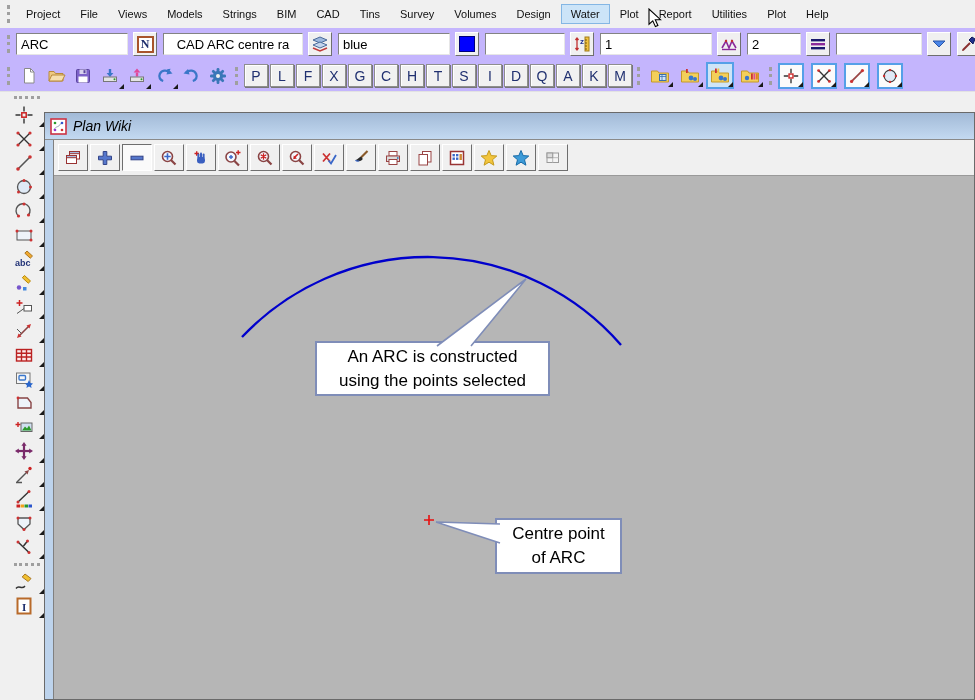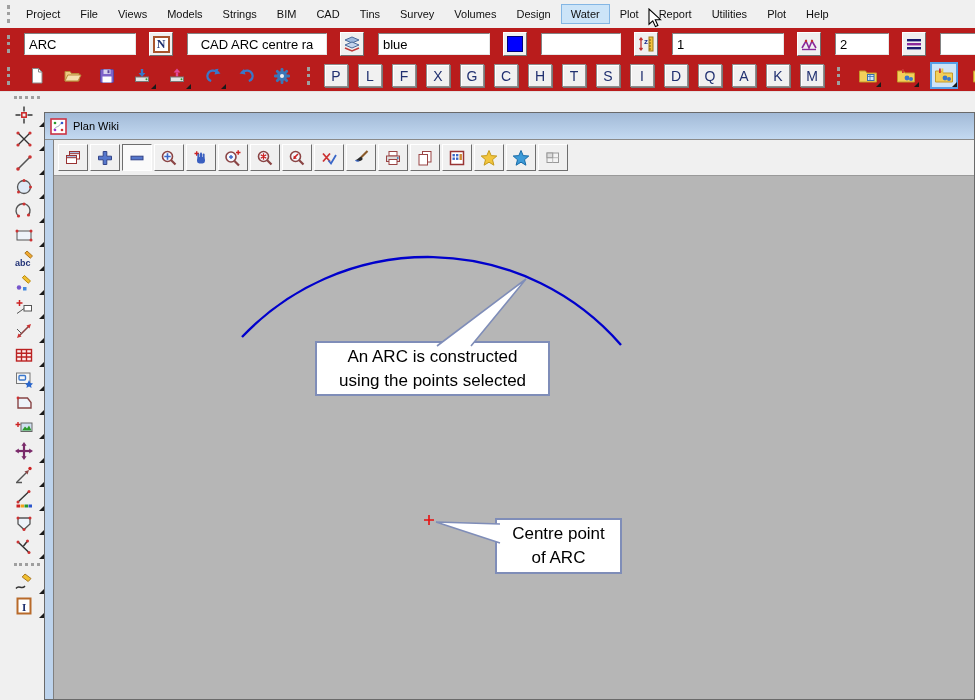--- a/index.html
+++ b/index.html
@@ -10,21 +10,21 @@
     -webkit-font-smoothing:antialiased;
   }
   
   .grip-v { width:3px; height:18px; border-left:3px dotted #9f9f9f; margin:0 6px 0 3px; flex:none; }
   .grip-h { width:26px; border-top:3px dotted #9f9f9f; margin:4px 0 4px 6px; flex:none; }
   
   .menubar { height:28px; display:flex; align-items:center; padding-left:4px; background:#f0f0f0; }
   .menu-item { padding:3px 9px; font-size:11px; color:#101010; white-space:nowrap; border:1px solid transparent; }
   .menu-item.active { background:#cce4f8; border:1px solid #84b6e4; }
   
-  .trow { height:32px; display:flex; align-items:center; padding-left:4px; background:#b91c1c;gap:8px; }
+  .trow { height:32px; display:flex; align-items:center; padding-left:4px; background:#c4b5fd; }
   .tfield { height:22px; border:1px solid #838383; border-bottom-color:#e6e6e6; border-right-color:#e6e6e6;
     background:#fff; font-family:"Liberation Sans",sans-serif; font-size:13px; padding:0 4px; margin-right:5px; outline:none; color:#000; flex:none; }
   .tbtn { width:24px; height:24px; background:#f0f0f0; border:1px solid; border-color:#ffffff #6f6f6f #6f6f6f #ffffff;
     display:flex; align-items:center; justify-content:center; margin-right:6px; padding:0; position:relative; flex:none; }
   .swatch { width:16px; height:16px; background:#0000ff; border:1px solid #00007a; }
   .nbox { width:17px; height:17px; border:2px solid #a8542c; color:#20306e; font-weight:bold; font-size:12px;
     font-family:"Liberation Serif",serif; display:flex; align-items:center; justify-content:center; background:#fff; }
   .ibtn { width:26px; height:27px; display:flex; align-items:center; justify-content:center; position:relative; margin-right:1px; flex:none; background:transparent; border:none; padding:0; }
   .flyout::after { content:""; position:absolute; right:-1px; bottom:0; border-left:5px solid transparent; border-bottom:5px solid #1a1a1a; }
   .lbtn { width:24px; height:23px; margin-right:2px; background:#f1f1f1; border:1px solid #8e8e8e;
@@ -38,21 +38,21 @@
   
   .main { position:absolute; left:0; top:92px; right:0; bottom:0; background:#f0f0f0; }
   .sidebar { position:absolute; left:0; top:0; width:44px; bottom:0; background:#f0f0f0; display:flex; flex-direction:column;margin-left:8px; }
   .sbtn { width:34px; height:24px; margin-left:4px; position:relative; display:flex; align-items:center; background:transparent; border:none; padding:0 0 0 2px; flex:none; }
   .sbtn.flyout::after { right:2px; }
   
   .window { position:absolute; left:44px; top:20px; width:931px; height:588px; border:1px solid #6a6a6a;
     display:flex; flex-direction:column; background:#f0f0f0; }
   .titlebar { height:27px; flex:none; background:linear-gradient(#a2bad7,#c3d9f1); display:flex; align-items:center;
     padding-left:5px; gap:6px; border-bottom:1px solid #8a8a8a; }
-  .title-text { font-size:11px; color:#000; }
+  .title-text { font-size:14px; color:#000;font-style:italic; }
   .winbody { flex:1; display:flex; min-height:0;justify-content:space-between; }
   .blue-strip { width:9px; flex:none; background:#bdd3ec; border-right:1px solid #808080; }
   .wincontent { flex:1; display:flex; flex-direction:column; min-width:0; }
   .wtoolbar { height:36px; flex:none; background:#f0f0f0; display:flex; align-items:center; padding-left:4px; border-bottom:1px solid #9a9a9a; }
   .wbtn { width:30px; height:27px; background:#f0f0f0; border:1px solid; border-color:#ffffff #6e6e6e #6e6e6e #ffffff;
     margin-right:2px; display:flex; align-items:center; justify-content:center; padding:0; flex:none; }
   .wbtn.pressed { border-color:#6e6e6e #ffffff #ffffff #6e6e6e; background:#fafafa; }
   .canvas { flex:1; background:#b6b6b6; position:relative; overflow:hidden; }
   .overlay { position:absolute; left:0; top:0; z-index:2; pointer-events:none; }
   .callout { position:absolute; background:#fff; border:2px solid #7f8db8; text-align:center;

